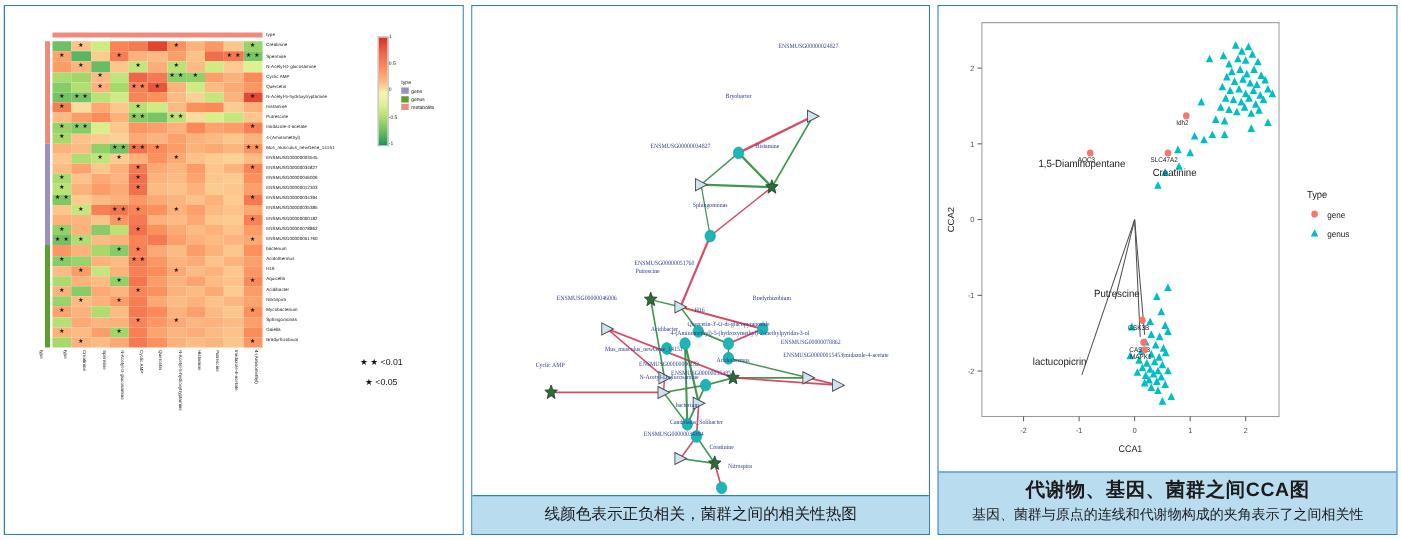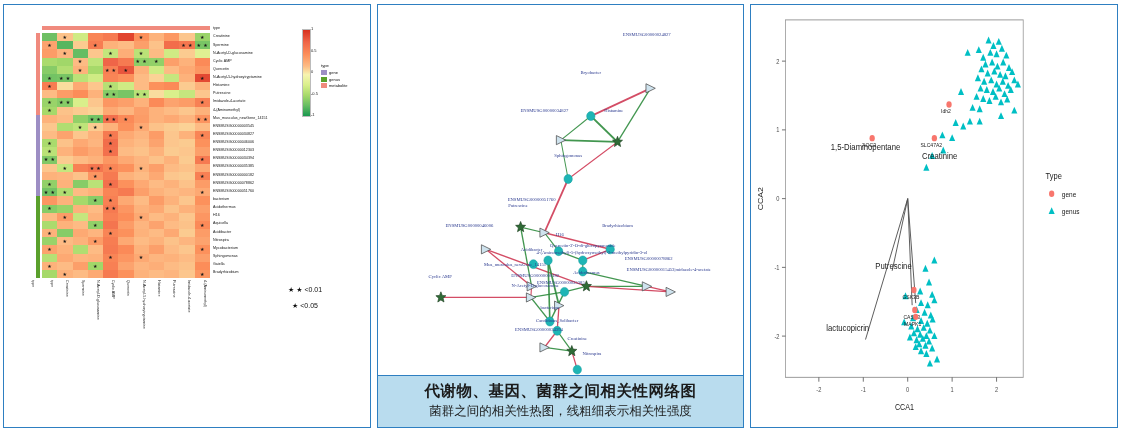--- a/index.html
+++ b/index.html
@@ -679,22 +679,21 @@
           <text x="154.8" y="259.08" text-anchor="middle" class="net-label">N-Acetyl-D-glucosamine</text>
           <text x="169.2" y="278.8" text-anchor="middle" class="net-label">bacterium</text>
           <text x="154.8" y="249.9" text-anchor="middle" class="net-label">ENSMUSG00000000182</text>
           <text x="176.4" y="290.7" text-anchor="middle" class="net-label">Candidatus_Solibacter</text>
           <text x="158.4" y="299.2" text-anchor="middle" class="net-label">ENSMUSG00000034394</text>
           <text x="196.20000000000002" y="307.7" text-anchor="middle" class="net-label">Creatinine</text>
           <text x="210.6" y="321.3" text-anchor="middle" class="net-label">Nitrospira</text>
         </svg>
     </div>
     <div class="caption">
-      <div class="cap-main">代谢物、基因、菌群之间相关性网络图</div>
-      <div class="cap-sub">菌群之间的相关性热图，线粗细表示相关性强度</div>
+      <div class="cap-sub">线颜色表示正负相关，菌群之间的相关性热图</div>
     </div>
   </div>
 
   <div class="panel">
     <div class="plot-area">
       <svg class="cca-svg" id="cca-svg" viewBox="0 0 360 340" preserveAspectRatio="none">
           <rect x="34" y="12" width="234" height="288" fill="#ffffff" stroke="#9a9a9a" stroke-width="0.8"></rect>
           <line x1="66.80373831775702" y1="300" x2="66.80373831775702" y2="303.5" stroke="#4d4d4d" stroke-width="0.7"></line>
           <text x="66.80373831775702" y="312" text-anchor="middle" class="cca-tick">-2</text>
           <line x1="110.54205607476636" y1="300" x2="110.54205607476636" y2="303.5" stroke="#4d4d4d" stroke-width="0.7"></line>
@@ -829,15 +828,19 @@
           <text x="158.2785046728972" y="252.72307692307695" text-anchor="middle" class="cca-pt-label">CASP3</text>
           <circle cx="162.15327102803738" cy="251.26153846153846" r="2.6" fill="#f8766d"></circle>
           <text x="159.15327102803738" y="258.26153846153846" text-anchor="middle" class="cca-pt-label">MAPK1</text>
           <text x="290" y="140" class="cca-leg-title">Type</text>
           <circle cx="296" cy="152" r="2.6" fill="#f8766d"></circle>
           <text x="306" y="154.5" class="cca-leg-item">gene</text>
           <polygon points="296,163 299,168.4 293,168.4" fill="#00bfc4"></polygon>
           <text x="306" y="168.5" class="cca-leg-item">genus</text>
         </svg>
     </div>
+    <div class="caption">
+      <div class="cap-main">代谢物、基因、菌群之间CCA图</div>
+      <div class="cap-sub small">基因、菌群与原点的连线和代谢物构成的夹角表示了之间相关性</div>
+    </div>
   </div>
 
 </div>
 
 </body></html>

